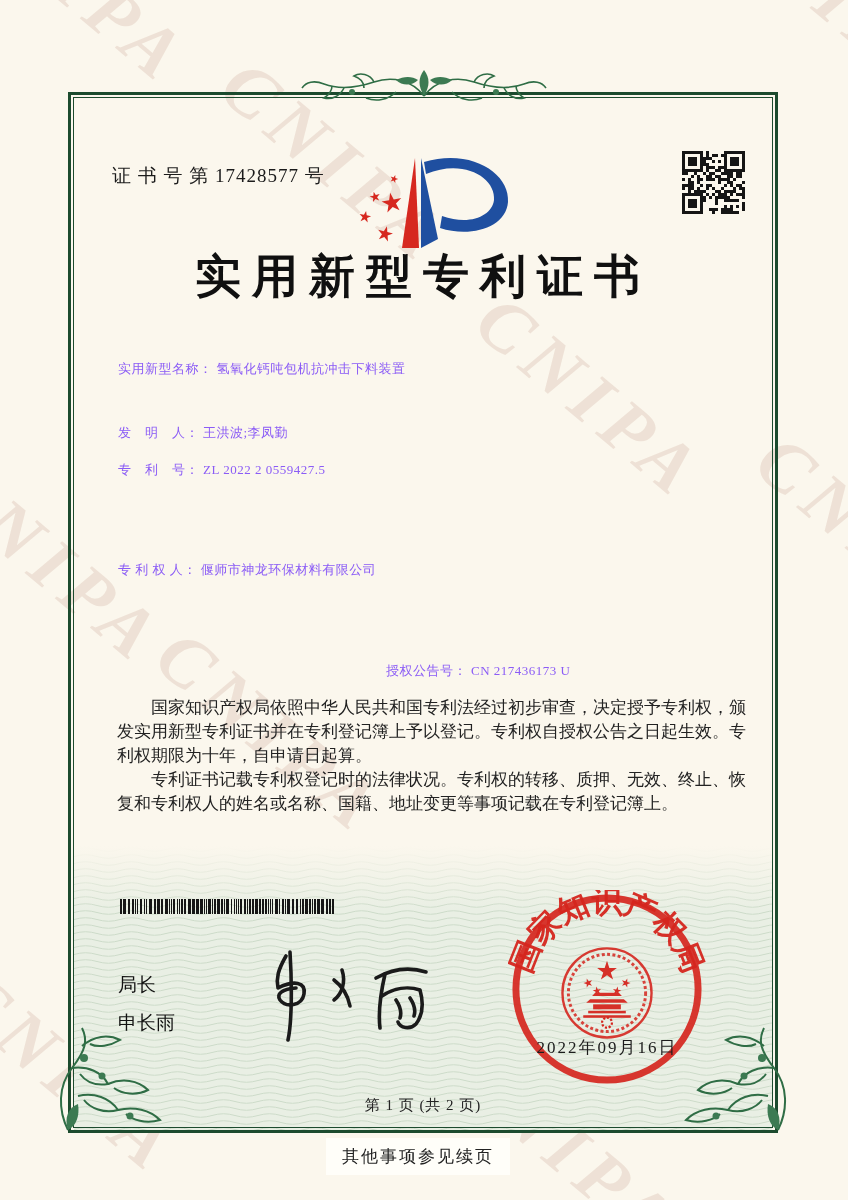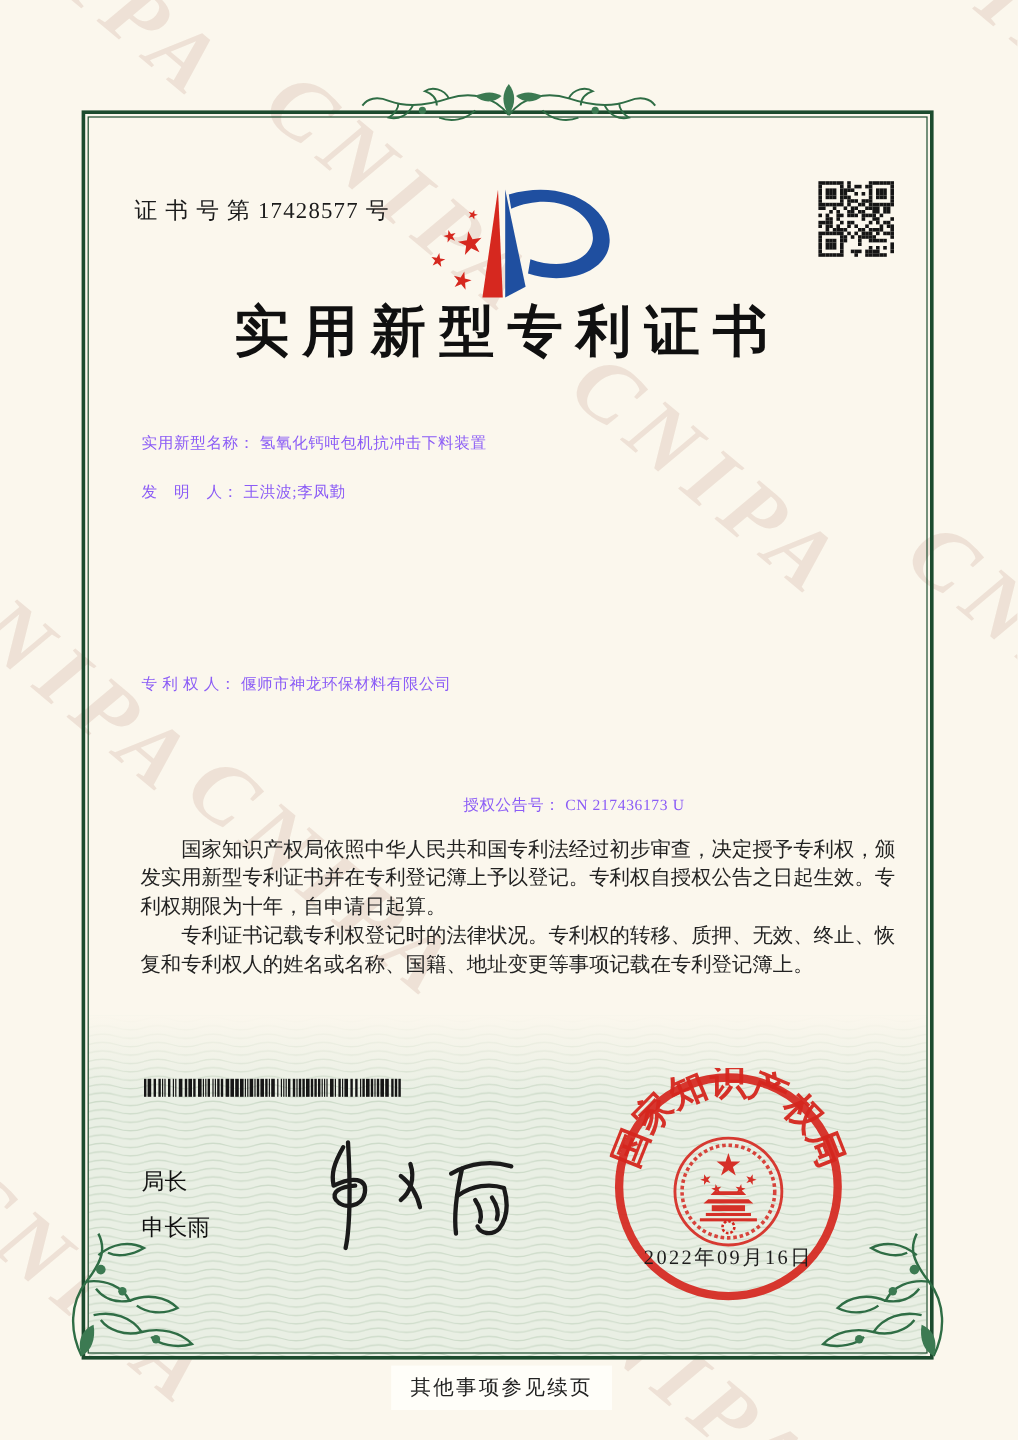--- a/index.html
+++ b/index.html
@@ -30,21 +30,21 @@
       display:grid;grid-template-columns:repeat(21,3px);grid-auto-rows:3px;}
   .qr i{display:block;}
   .qr i.on{background:#151515;}
 
   .title{position:absolute;left:68px;top:246px;width:710px;text-align:center;
          font-size:46px;font-weight:bold;letter-spacing:11px;color:#101010;white-space:nowrap;}
 
   .row{position:absolute;left:118px;font-size:13px;color:#8b5cf6;white-space:nowrap;letter-spacing:0.5px;}
   .row .lab{margin-right:4px;}
   .row .pair2{position:absolute;left:268px;top:0;white-space:nowrap;}
-  .r1{top:360px}.r2{top:401px}.r3{top:461px}.r4{top:511px}.r5{top:561px}.r6{top:612px}.r7{top:662px;width:620px}
+  .r1{top:360px}.r2{top:424px}.r3{top:461px}.r4{top:511px}.r5{top:561px}.r6{top:612px}.r7{top:662px;width:620px}
 
   .body-text{position:absolute;left:117px;top:696px;width:630px;font-size:17px;line-height:24px;color:#222;}
   .body-text p{margin:0;text-indent:2em;}
 
   .barcode{position:absolute;left:120px;top:899px;width:218px;height:15px;white-space:nowrap;font-size:0;}
   .barcode span{display:inline-block;height:100%;background:#161616;vertical-align:top;}
 
   .sig-title{position:absolute;left:118px;top:972px;font-family:"Liberation Sans",sans-serif;font-size:19px;color:#111;}
   .sig-name{position:absolute;left:118px;top:1010px;font-family:"Liberation Sans",sans-serif;font-size:19px;color:#111;}
   .signature{position:absolute;left:248px;top:944px;}
@@ -605,20 +605,23 @@
       <i></i>
     </div>
 
   <div class="title">实用新型专利证书</div>
 
   <div class="row r1">
     <span class="lab">实用新型名称：</span><span>氢氧化钙吨包机抗冲击下料装置</span>
   </div>
   <div class="row r2">
     <span class="lab">发　明　人：</span><span>王洪波;李凤勤</span>
+  </div>
+  <div class="row r3">
+    <span class="lab">专　利　号：</span><span>ZL 2022 2 0559427.5</span>
   </div>
   <div class="row r5">
     <span class="lab">专 利 权 人：</span><span>偃师市神龙环保材料有限公司</span>
   </div>
   <div class="row r7">
     <span class="pair2"><span class="lab">授权公告号：</span><span>CN 217436173 U</span></span>
   </div>
 
   <div class="body-text">
     <p>国家知识产权局依照中华人民共和国专利法经过初步审查，决定授予专利权，颁发实用新型专利证书并在专利登记簿上予以登记。专利权自授权公告之日起生效。专利权期限为十年，自申请日起算。</p>
@@ -667,15 +670,16 @@
         <path d="M-21,10 h42 l-4,-3.6 h-34 Z"></path>
         <rect x="-14" y="11.5" width="28" height="5"></rect>
         <rect x="-19" y="18" width="38" height="2.6"></rect>
         <rect x="-24" y="22.5" width="48" height="2.6"></rect>
       </g>
       <circle cy="30" r="5" fill="none" stroke="#d5261e" stroke-width="2.2" stroke-dasharray="2.2 1.6"></circle>
     </g>
   </svg>
   <div class="seal-date">2022年09月16日</div>
 
+  <div class="page-info">第 1 页 (共 2 页)</div>
   <div class="note-box">其他事项参见续页</div>
 
 </div>
 
 </body></html>

